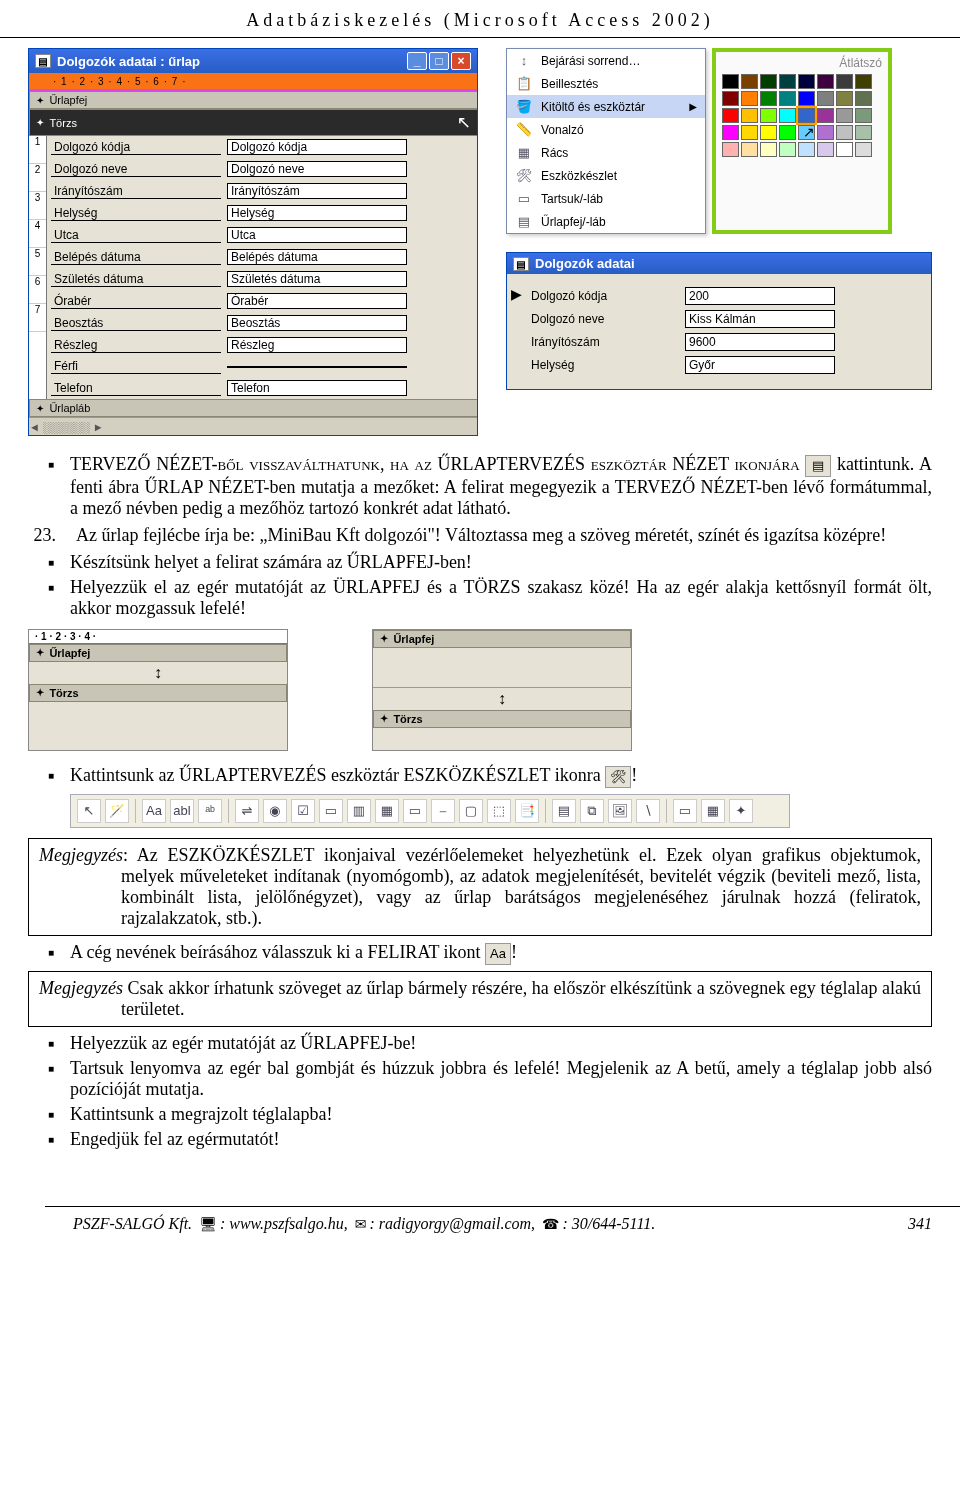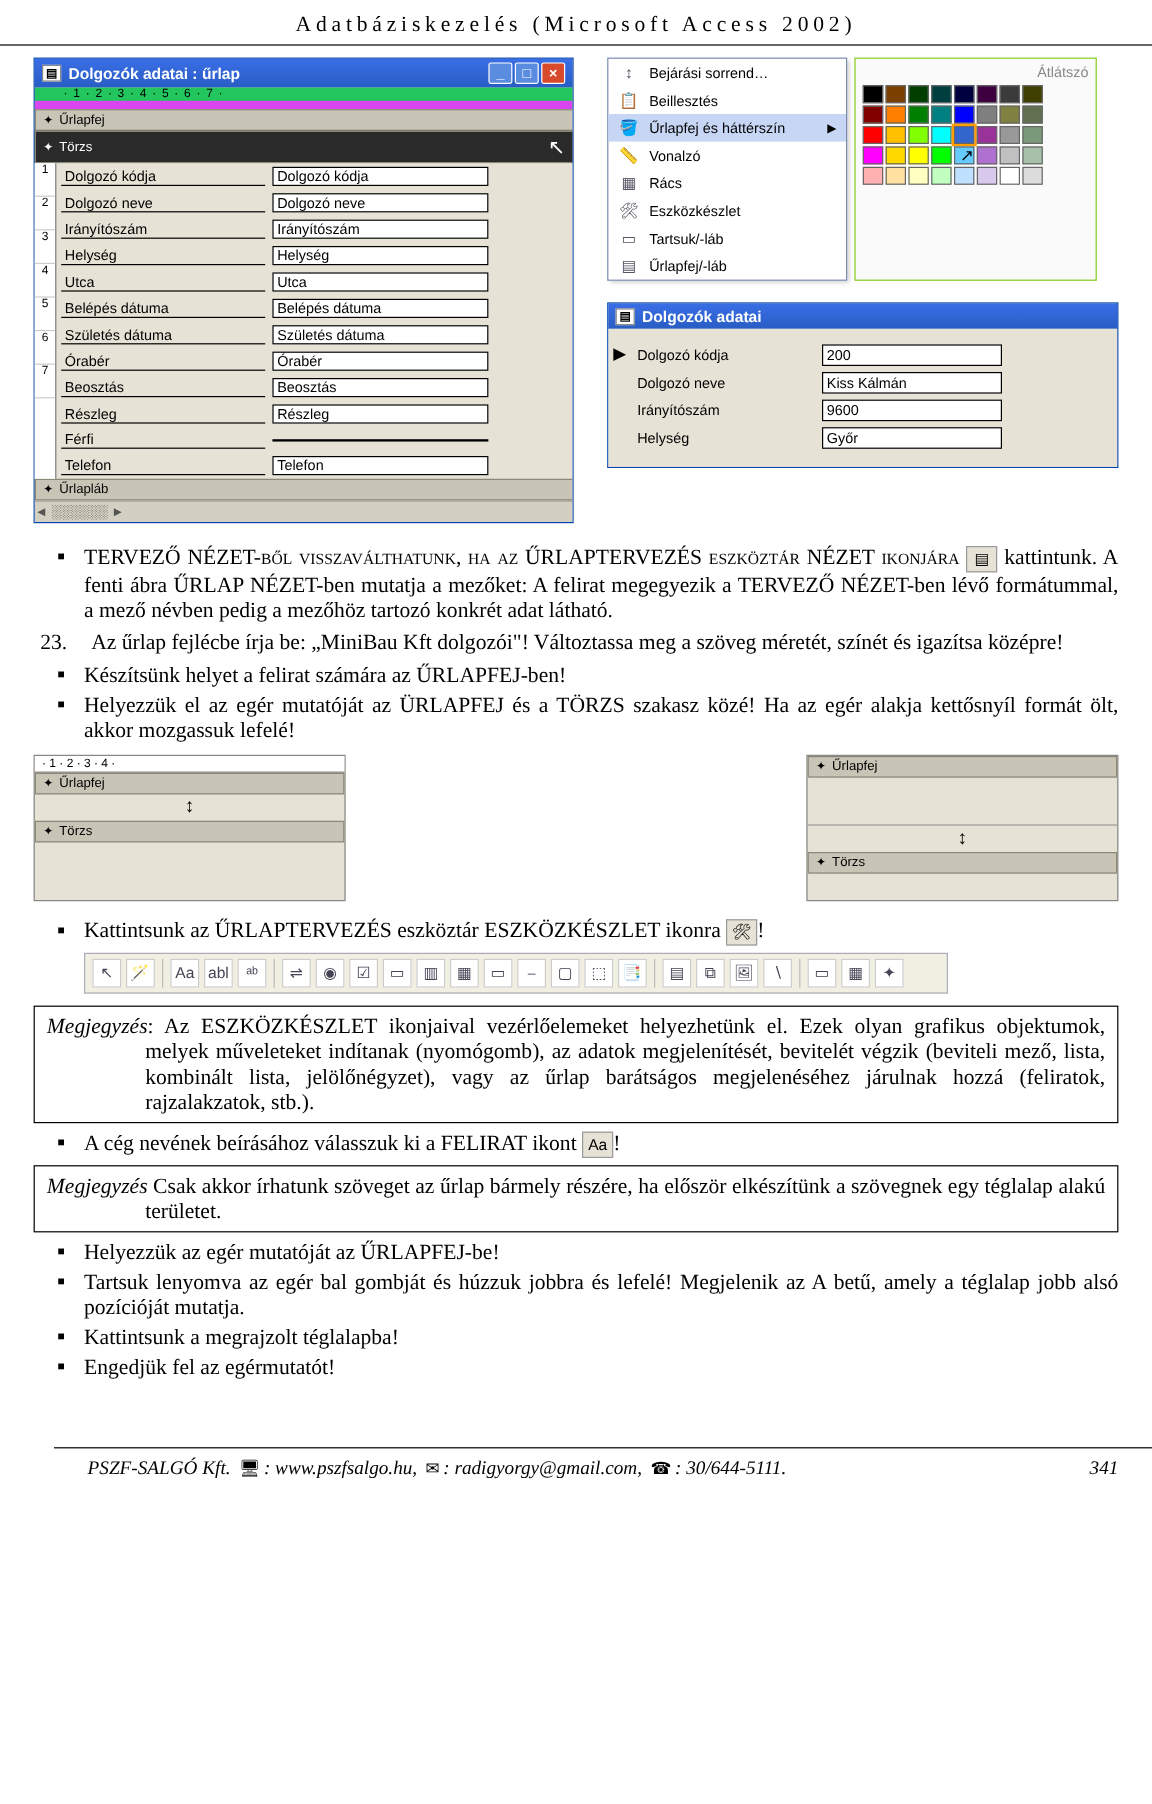--- a/index.html
+++ b/index.html
@@ -40,21 +40,21 @@
   .xp-btns span {
     width: 20px; height: 18px; background: #5a8ce0;
     border: 1px solid #fff; border-radius: 2px;
     color: #fff; font-family: sans-serif; font-size: 12px;
     text-align: center; line-height: 16px; cursor: default;
   }
   .xp-btns .close { background: #d84a2c; }
 
   
   .ruler-h {
-    background: #22c55e; border-bottom: 7px solid #d946ef;
+    background: #f97316; border-bottom: 2px solid #d946ef;
     font-family: Tahoma, sans-serif; font-size: 10px;
     padding-left: 24px; height: 18px; display: flex; align-items: center;
     letter-spacing: 1px;
   }
   .band {
     background: #c8c5b7; border: 1px solid #8a8776; border-right: none;
     font-family: Tahoma, sans-serif; font-size: 11px; padding: 2px 6px;
     display: flex; align-items: center; gap: 5px;
   }
   .band.sel { background: #2a2a2a; color: #fff; }
@@ -90,22 +90,22 @@
   .ctx-menu {
     background: #fff; border: 1px solid #7a8aaf;
     font-family: Tahoma, sans-serif; font-size: 12px; width: 200px;
     box-shadow: 2px 2px 4px rgba(0,0,0,0.2);
   }
   .ctx-menu .mi { display: flex; align-items: center; gap: 8px; padding: 4px 8px; }
   .ctx-menu .mi.sel { background: #c7d6f4; }
   .ctx-menu .mi .mic { width: 18px; text-align: center; font-size: 13px; color: #556; }
   .ctx-menu .mi .arw { margin-left: auto; font-size: 10px; }
   .palette {
-    background: #fafafa; border: 1px solid #84cc16; padding: 4px 6px;
-    font-family: Tahoma, sans-serif; font-size: 12px; width: 202px;
+    background: #fafafa; border: 4px solid #84cc16; padding: 4px 6px;
+    font-family: Tahoma, sans-serif; font-size: 12px; width: 180px;
   }
   .palette .tr { color: #888; margin-bottom: 4px; text-align: right; }
   .swatches { display: grid; grid-template-columns: repeat(8, 17px); gap: 2px; }
   .sw { width: 17px; height: 15px; border: 1px solid #666; cursor: pointer; }
   .sw.sel { outline: 2px solid #ffa000; }
   .cursor-sm {
     position: relative; display: inline-block; width: 0; height: 0;
   }
   .cursor-sm::after {
     content: "↖"; position: absolute; left: 4px; top: 4px;
@@ -134,21 +134,21 @@
   .inline-ico {
     display: inline-block; width: 26px; height: 22px; border: 1px solid #999;
     background: #e6e2d5; vertical-align: middle; text-align: center;
     font-family: sans-serif; font-size: 13px; line-height: 20px;
   }
   .sc { font-variant: small-caps; }
   .num-item { display: flex; gap: 20px; margin: 4px 0; text-align: justify; }
   .num-item .n { flex: 0 0 28px; text-align: right; }
 
   
-  .snippet-row { display: flex; gap: 60px; justify-content: space-between; margin: 10px 0 14px; }
+  .snippet-row { display: flex; gap: 84px; justify-content: flex-start; margin: 10px 0 14px; font-weight: bold; }
   .snippet { background: #e6e2d5; border: 1px solid #888; font-family: Tahoma, sans-serif; font-size: 11px; }
   .snippet .ruler { background: #fff; border-bottom: 1px solid #777; padding: 1px 6px; font-size: 10px; }
   .snippet .band { border: 1px solid #8a8776; }
   .snippet.w1 { width: 260px; }
   .snippet.w2 { width: 260px; }
   .resize-arrow { font-size: 16px; text-align: center; padding: 2px; }
 
   
   .toolbar-img {
     background: #f1efe2; border: 1px solid #aab; height: 34px;
@@ -282,21 +282,21 @@
             <div class="mi">
               <span class="mic">↕</span>
               <span>Bejárási sorrend…</span>
             </div>
             <div class="mi">
               <span class="mic">📋</span>
               <span>Beillesztés</span>
             </div>
             <div class="mi sel">
               <span class="mic">🪣</span>
-              <span>Űrlapfej és háttérszín</span>
+              <span>Kitöltő és eszköztár</span>
               <span class="arw">▶</span>
             </div>
             <div class="mi">
               <span class="mic">📏</span>
               <span>Vonalzó</span>
             </div>
             <div class="mi">
               <span class="mic">▦</span>
               <span>Rács</span>
             </div>

